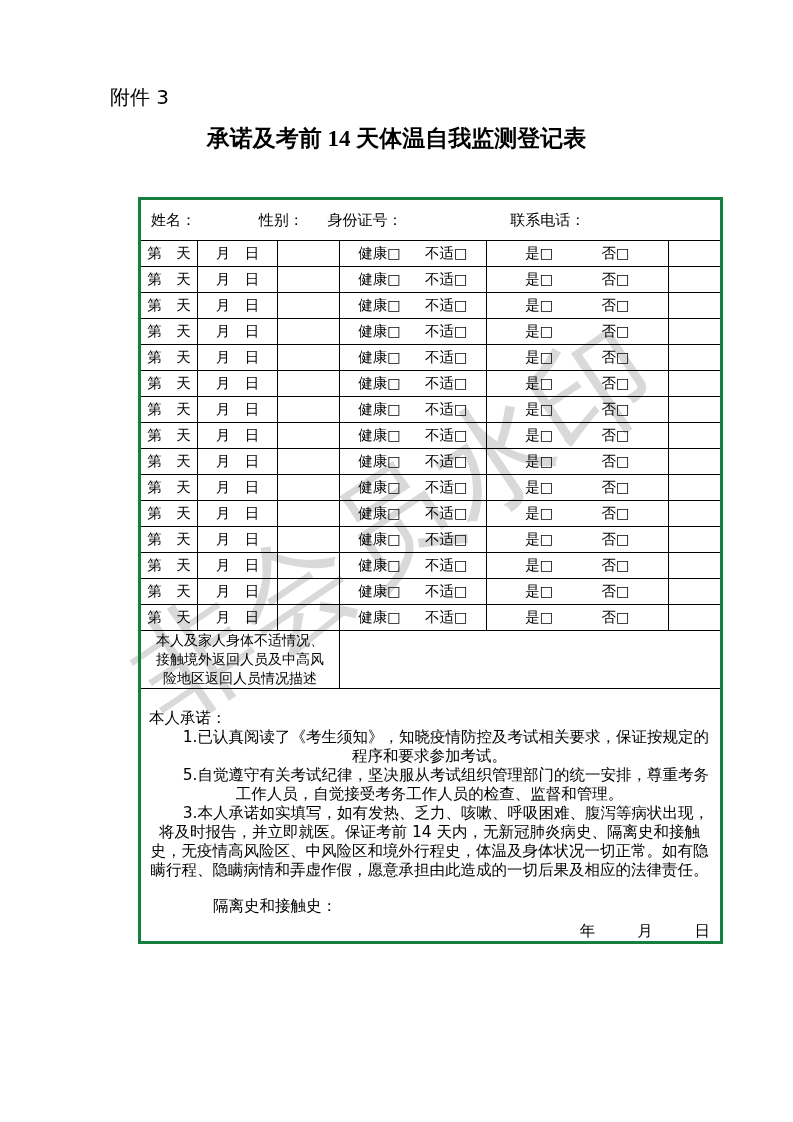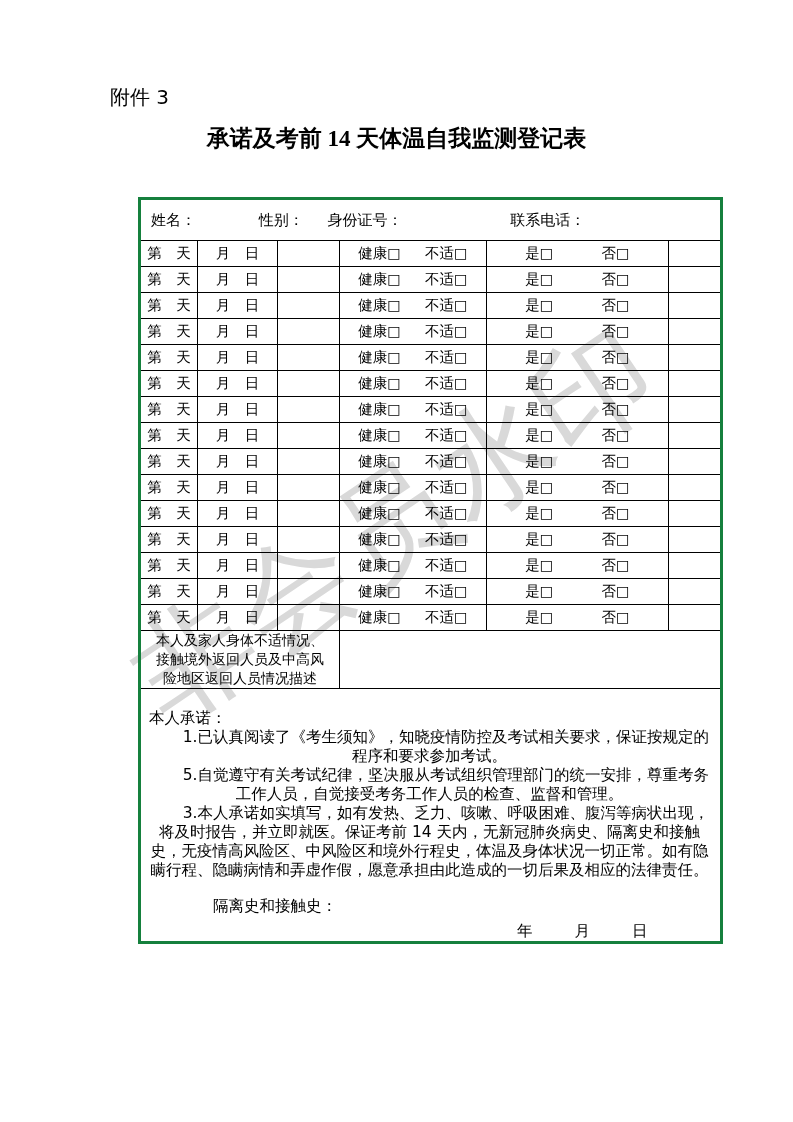--- a/index.html
+++ b/index.html
@@ -113,20 +113,21 @@
   }
   .pledge p { margin: 0; }
   .pledge .indent { text-indent: 2.1em; text-align: center; }
   .sign-line {
     margin-top: 17px;
     padding-left: 64px;
   }
   .date-line {
     margin-top: 6px;
     padding-left: 368px;
+    text-align: right;
   }
   .date-line span { margin-right: 37px; }
   .date-line span:last-child { margin-right: 0; }
 </style>
 </head>
 <body>
 
 <div class="page">
 
   <div class="watermark" style="color: rgb(217, 217, 217);">非会员水印</div>

